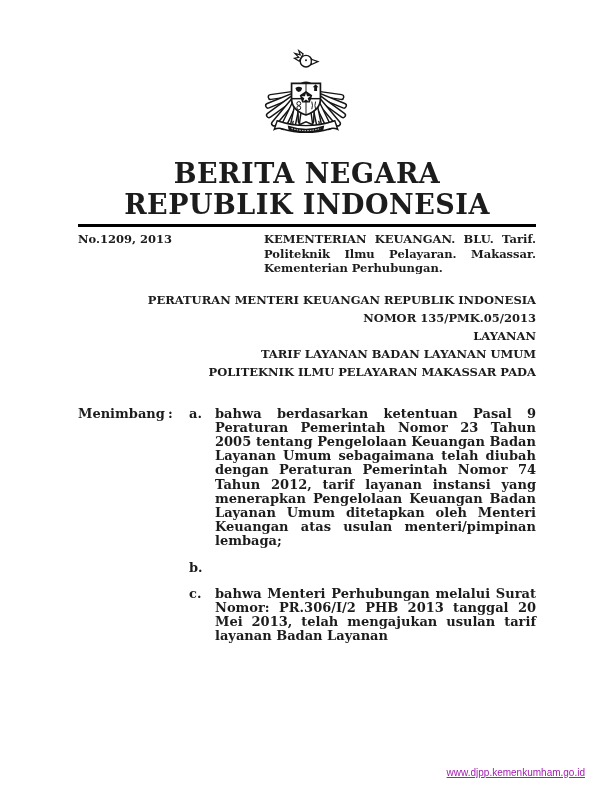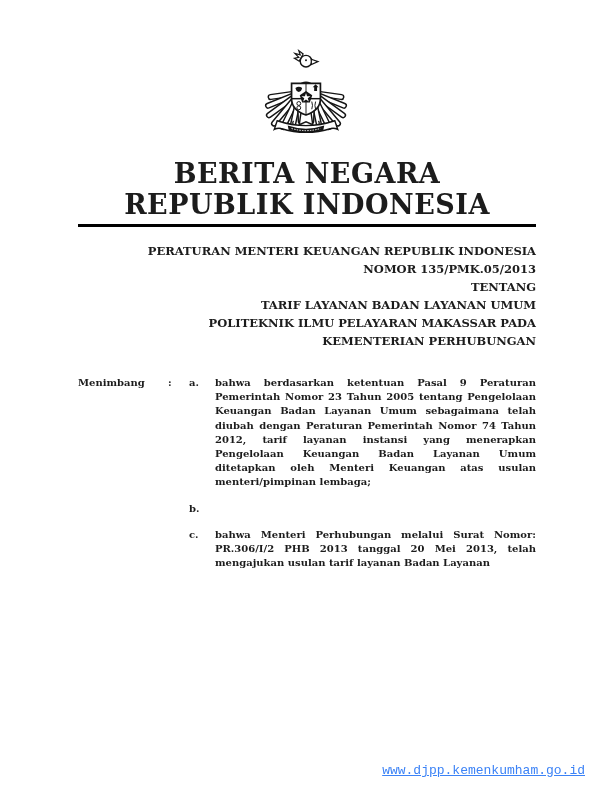--- a/index.html
+++ b/index.html
@@ -47,36 +47,36 @@
   }
   .invocation {
     margin-top: 9px;
     text-align: center;
     font-size: 11.5px;
     line-height: 18px;
   }
 
   .considerations {
     margin-top: 26px;
-    font-size: 10px;
+    font-size: 13px;
     line-height: 14.2px;
   }
   .cons-row { display: flex; margin-bottom: 12px; }
   .col-label { width: 90px; flex: 0 0 auto; }
   .col-colon { width: 21px; flex: 0 0 auto; }
   .col-marker { width: 26px; flex: 0 0 auto; }
   .col-text { flex: 1; text-align: justify; }
 
   .footer {
     position: absolute;
     right: 27px; bottom: 14px;
-    font-family: Liberation Mono, monospace;
-    font-size: 13px;
+    font-family: Liberation Sans, sans-serif;
+    font-size: 10px;
     font-weight: normal;
-    color: #3b82f6;
+    color: #a21caf;
     text-decoration: underline;
   }
 </style>
 </head>
 <body>
 
 <div class="doc">
 
   <div class="emblem-wrap">
     <svg width="106" height="101" viewBox="0 0 220 210" xmlns="http://www.w3.org/2000/svg">
@@ -133,28 +133,31 @@
   </div>
 
   <div class="content">
     <div class="masthead">
       <div>BERITA NEGARA</div>
       <div>REPUBLIK INDONESIA</div>
     </div>
 
     <div class="rule"></div>
 
+    <div class="header-row">
+      <div class="header-num">No.1209, 2013</div>
+      <div class="header-subject">KEMENTERIAN KEUANGAN. BLU. Tarif. Politeknik Ilmu Pelayaran. Makassar. Kementerian Perhubungan.</div>
+    </div>
 
     <div class="title-block">
       <div>PERATURAN MENTERI KEUANGAN REPUBLIK INDONESIA</div>
       <div>NOMOR 135/PMK.05/2013</div>
-      <div>TENTANG</div>
+      <div>LAYANAN</div>
       <div>TARIF LAYANAN BADAN LAYANAN UMUM</div>
       <div>POLITEKNIK ILMU PELAYARAN MAKASSAR PADA</div>
-      <div>KEMENTERIAN PERHUBUNGAN</div>
     </div>
 
 
     <div class="considerations">
 
       <div class="cons-row">
         <div class="col-label">Menimbang</div>
         <div class="col-colon">:</div>
         <div class="col-marker">a.</div>
         <div class="col-text">bahwa berdasarkan ketentuan Pasal 9 Peraturan Pemerintah Nomor 23 Tahun 2005 tentang Pengelolaan Keuangan Badan Layanan Umum sebagaimana telah diubah dengan Peraturan Pemerintah Nomor 74 Tahun 2012, tarif layanan instansi yang menerapkan Pengelolaan Keuangan Badan Layanan Umum ditetapkan oleh Menteri Keuangan atas usulan menteri/pimpinan lembaga;</div>

